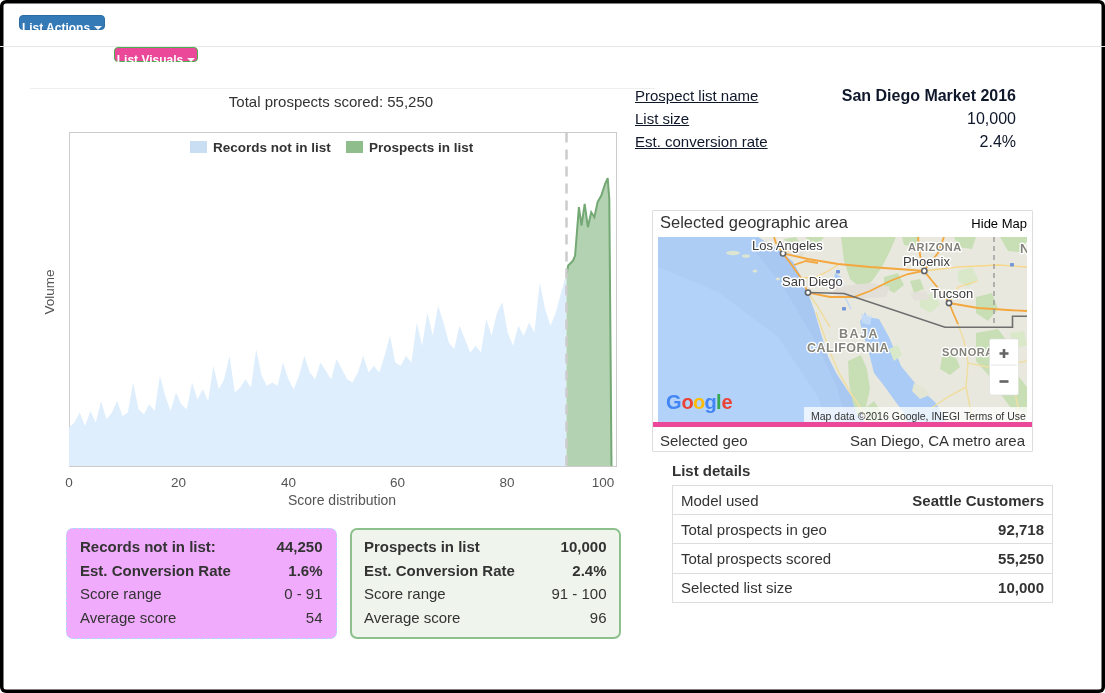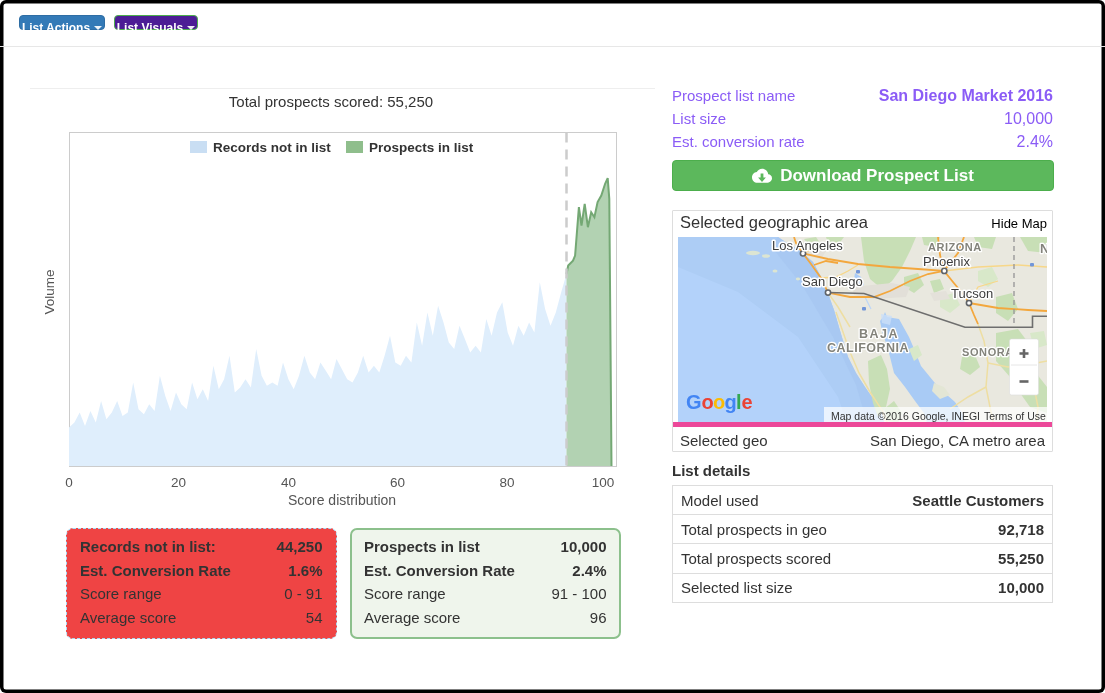--- a/index.html
+++ b/index.html
@@ -1,37 +1,37 @@
 <!DOCTYPE html>
 <html><head>
 <meta charset="utf-8">
 <style>
 html,body{margin:0;padding:0;background:#fff;}
 *{box-sizing:border-box;}
 body{font-family:"Liberation Sans",sans-serif;}
 #frame{position:relative;width:1105px;height:693px;border-radius:6px;background:#fff;overflow:hidden;box-shadow:inset 0 0 0 3.5px #000;}
 .btn{position:absolute;top:15px;height:15px;border-radius:4px;color:#fff;font-size:12px;font-weight:bold;line-height:24px;text-align:center;padding:0;}
 #btn1{left:19px;width:86px;background:#337ab7;border:1px solid #2e6da4;}
-#btn2{left:114px;width:84px;background:#4c1d95;border:1px solid #4cae4c;}
+#btn2{left:114px;width:84px;background:#ec4899;border:1px solid #4cae4c;margin-top:32px;}
 .caret{display:inline-block;vertical-align:middle;margin-left:4px;margin-top:-2px;width:0;height:0;border-left:4px solid transparent;border-right:4px solid transparent;border-top:4.5px solid rgba(255,255,255,.92);}
 #topline{position:absolute;top:46px;left:0;width:100%;height:1px;background:#e7e7e7;}
 #title{position:absolute;left:30px;top:63px;width:625px;font-size:17.5px;color:#333;}
 #titleline{position:absolute;left:30px;top:88px;width:625px;height:1px;background:#eee;}
 #subtitle{position:absolute;left:30px;top:93px;width:602px;text-align:center;font-size:15px;color:#333;}
 #chart{position:absolute;left:30px;top:125px;}
 .panel{position:absolute;top:528px;width:270.5px;height:111px;border-radius:7px;font-size:15px;color:#333;}
-#panelL{left:66px;border:1px dashed #a9dcf6;background:#ef4444;padding:6px 13px;}
+#panelL{left:66px;border:1px dashed #a9dcf6;background:#f0abfc;padding:6px 13px;}
 #panelR{left:350px;border:2px solid #8cc08c;background:#eff5ec;padding:5px 12px;}
 .prow{display:flex;justify-content:space-between;height:23.5px;line-height:23.5px;}
 .prow.b{font-weight:bold;}
 
-.irow{position:absolute;left:672px;width:381px;height:23px;font-size:15px;color:#8b5cf6;line-height:23px;}
+.irow{position:absolute;left:635px;width:381px;height:23px;font-size:15px;color:#0f172a;line-height:23px;text-decoration:underline;}
 .irow .v{float:right;}
 #dlbtn{position:absolute;left:672px;top:160px;width:382px;height:31px;background:#5cb85c;border:1px solid #4cae4c;border-radius:4px;color:#fff;font-size:17px;font-weight:bold;text-align:center;line-height:29px;}
-#mappanel{position:absolute;left:672px;top:210px;width:381px;height:242px;border:1px solid #ddd;border-radius:1px;background:#fff;}
+#mappanel{position:absolute;left:652px;top:210px;width:381px;height:242px;border:1px solid #ddd;border-radius:1px;background:#fff;}
 #maphead{position:absolute;left:6px;right:6px;top:0;height:26px;}
 #maphead .t{position:absolute;left:1px;top:2px;font-size:16.5px;color:#333;}
 #maphead .hm{position:absolute;right:-1px;top:5px;font-size:13px;color:#000000;}
 #mapbox{position:absolute;left:5px;top:26px;width:369px;height:186px;overflow:hidden;}
 #selgeo{position:absolute;left:0;right:0;bottom:0;height:29px;border-top:5px solid #ec4899;font-size:15px;color:#333;line-height:28px;}
 #selgeo .l{position:absolute;left:7px;}
 #selgeo .v{position:absolute;right:7px;}
 #listdetails{position:absolute;left:672px;top:462px;font-size:15px;font-weight:bold;color:#333;}
 #dtable{position:absolute;left:672px;top:485px;width:381px;border:1px solid #ddd;border-collapse:collapse;font-size:15px;color:#333;padding-left:40px;}
 #dtable td{border-top:1px solid #ddd;padding:4px 8px;height:29.2px;}
@@ -103,24 +103,20 @@
     <div class="prow">
         <span>Average score</span>
         <span>96</span>
       </div>
   </div>
 
   <div class="irow" style="top:84px;"><span>Prospect list name</span><span class="v" style="font-weight:bold;font-size:16px;">San Diego Market 2016</span></div>
   <div class="irow" style="top:107px;"><span>List size</span><span class="v" style="font-size:16px;">10,000</span></div>
   <div class="irow" style="top:130px;"><span>Est. conversion rate</span><span class="v" style="font-size:16px;">2.4%</span></div>
 
-  <div id="dlbtn"><svg width="20" height="16" viewBox="0 0 20 16" style="vertical-align:-2.5px;margin-right:8px;">
-        <path fill="#fff" d="M16.2,6.3 C15.9,3.2 13.3,0.8 10.1,0.8 C7.8,0.8 5.8,2.1 4.8,4.0 C2.1,4.3 0,6.6 0,9.4 C0,12.4 2.4,14.8 5.4,14.8 l9.2,0 c3,0 5.4,-2.0 5.4,-4.6 C20,7.9 18.3,6.5 16.2,6.3 Z"></path>
-        <path fill="#5cb85c" d="M8.6,5.4 h2.8 v4 h2.5 L10,14 L6.1,9.4 h2.5 Z"></path>
-      </svg>Download Prospect List</div>
 
   <div id="mappanel">
     <div id="maphead">
         <span class="t">Selected geographic area</span>
         <span class="hm">Hide Map</span>
       </div>
     <div id="mapbox"><svg width="369" height="189" viewBox="0 0 369 189" font-family="Liberation Sans, sans-serif">
 <rect x="0" y="0" width="369" height="189" fill="#e9e8df"></rect>
 
 <path d="M0,0 L100,0 L112,8 L121,13 L125,16.4 L135,25 L142,38 L150,55.6 L152,62 L156,73 L163,97 L170,120 L178,136 L187,150 L196,163 L203,174 L207,189 L0,189 Z" fill="#adcdf5"></path>

